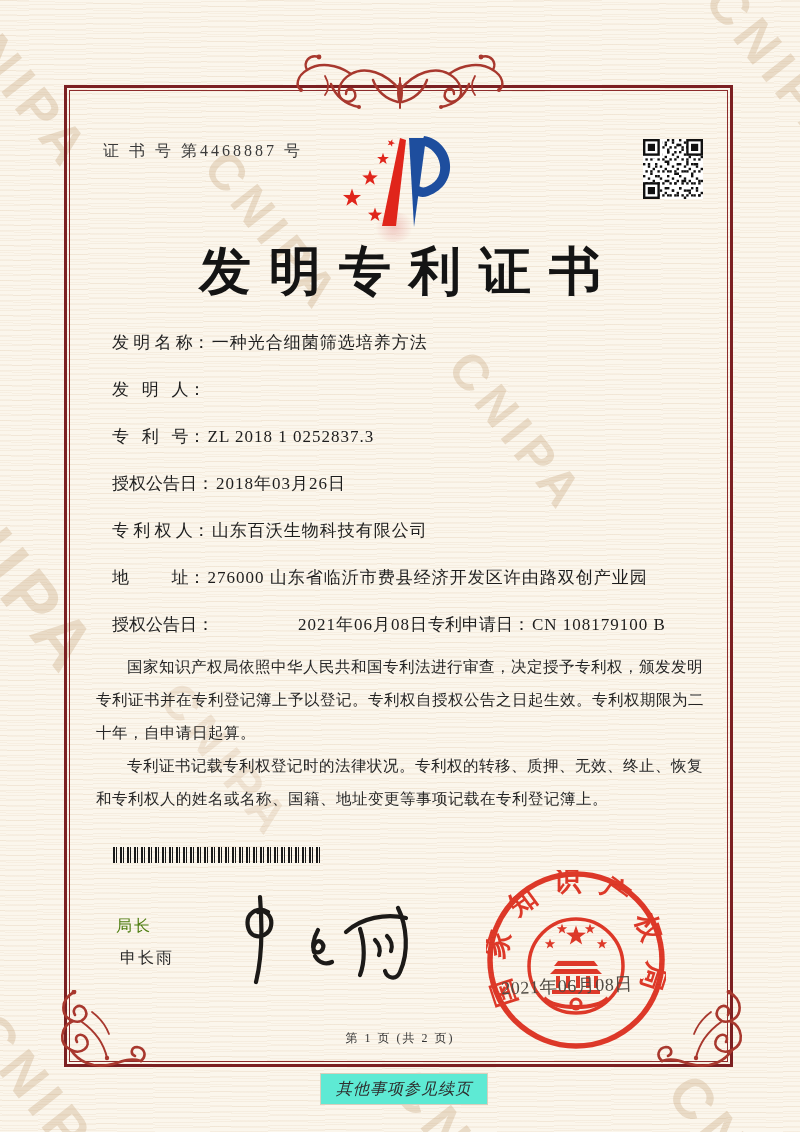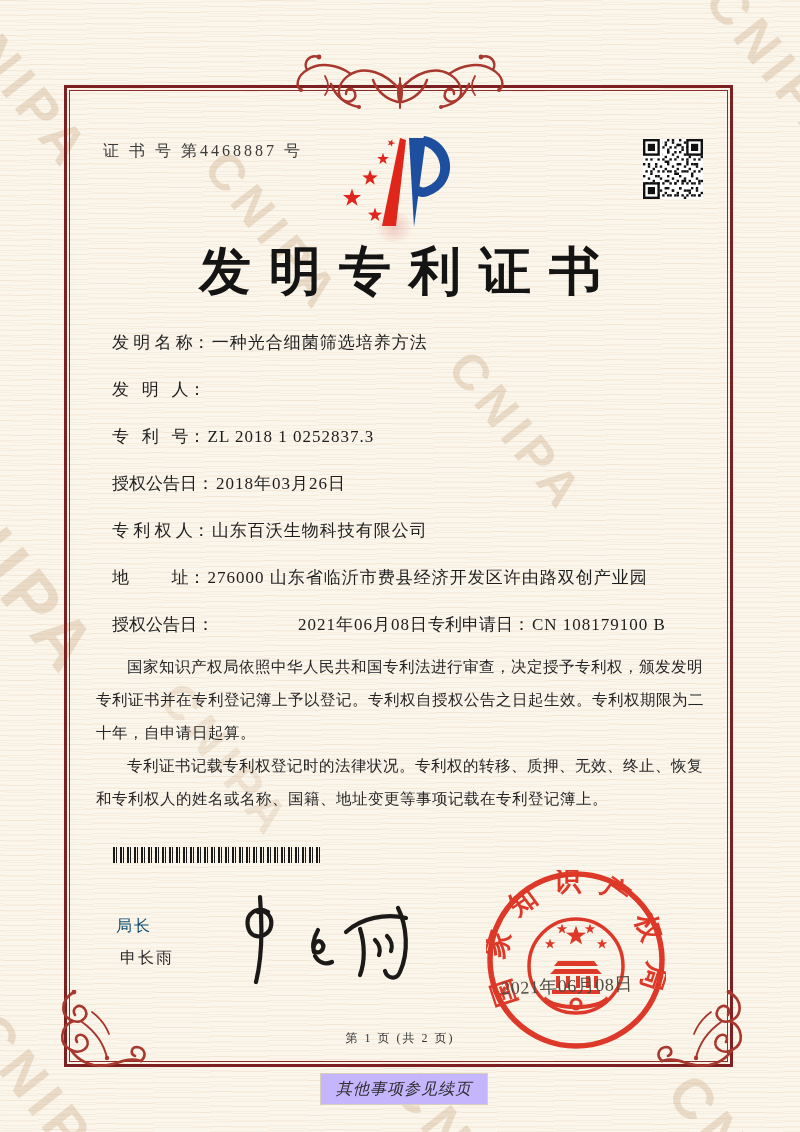--- a/index.html
+++ b/index.html
@@ -41,29 +41,29 @@
   .paragraphs{position:absolute;z-index:4;left:96px;top:650px;width:612px;
     font-size:15.5px;line-height:33px;color:#262626;}
   .paragraphs p{margin:0;text-indent:2em;letter-spacing:0.5px;}
   .barcode{position:absolute;z-index:4;left:113px;top:847px;width:207px;height:16px;
     background:repeating-linear-gradient(90deg,
       #191919 0 2px,transparent 2px 3px,
       #191919 3px 4px,transparent 4px 7px,
       #191919 7px 9px,transparent 9px 10px,
       #191919 10px 11px,transparent 11px 14px);}
   .sig-title{position:absolute;z-index:4;left:116px;top:916px;font-size:16px;
-    font-family:"Liberation Sans",sans-serif;font-weight:500;color:#0c4a6e;letter-spacing:2px;}
+    font-family:"Liberation Sans",sans-serif;font-weight:500;color:#4d7c0f;letter-spacing:2px;}
   .sig-name{position:absolute;z-index:4;left:120px;top:948px;font-size:16px;
     font-family:"Liberation Sans",sans-serif;font-weight:500;color:#2a2a2a;letter-spacing:2px;}
   .signature{position:absolute;z-index:4;left:228px;top:892px;}
   .seal{position:absolute;z-index:5;left:486px;top:870px;opacity:0.93;mix-blend-mode:multiply;}
   .page-num{position:absolute;z-index:4;left:67px;top:1030px;width:666px;text-align:center;
     font-size:12px;color:#333;letter-spacing:2px;}
   .continuation{position:absolute;z-index:4;left:320px;top:1073px;width:166px;height:30px;
-    background:#c4b5fd;border:1px solid #d8cfbc;display:flex;align-items:center;
+    background:#5eead4;border:1px solid #d8cfbc;display:flex;align-items:center;
     justify-content:center;font-size:16px;color:#2e2e2e;letter-spacing:1px;font-style:italic;}
 </style>
 </head>
 <body>
 
 <div class="certificate">
 
   <div class="guilloche"></div>
 
   <span class="watermark" style="left:-18px;top:-14px;font-size:54px;">CNIPA</span>

